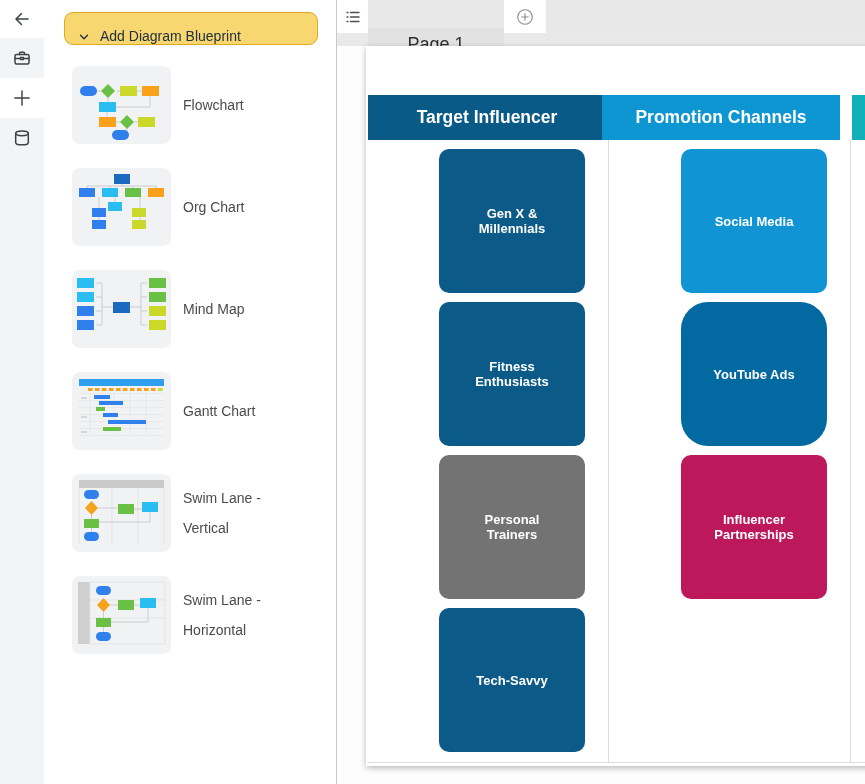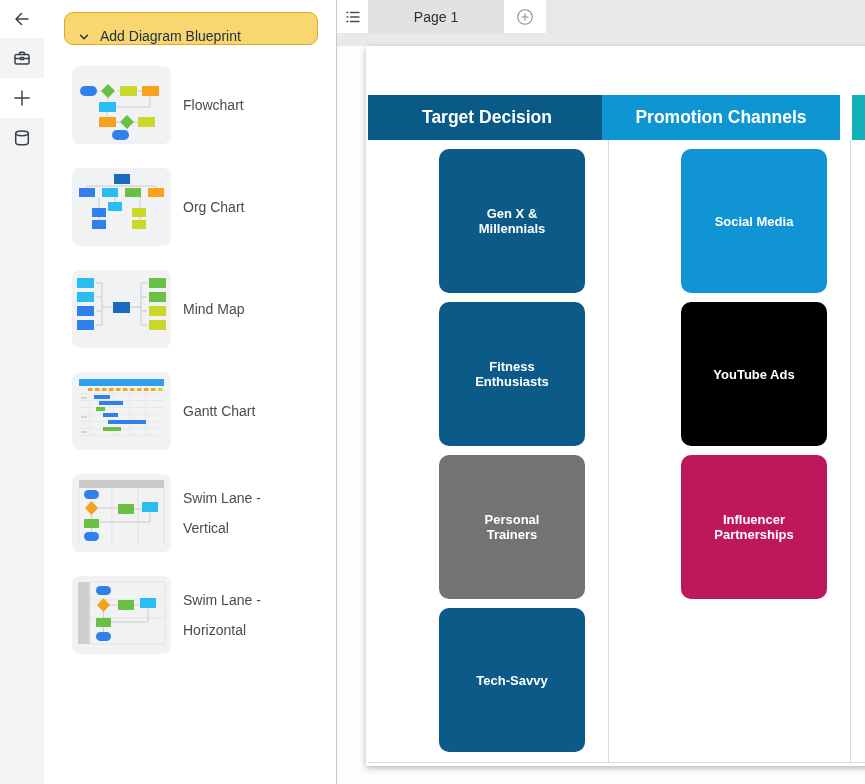--- a/index.html
+++ b/index.html
@@ -51,21 +51,21 @@
   .canvas {
     position:absolute; left:337px; top:0; width:528px; height:784px;
     background:#fdfdfd; overflow:hidden;
   }
   .tabbar { height:33px; background:#e8e8e8; display:flex; }
   .tabbar-listbtn {
     width:31px; height:33px; background:#fff; display:flex; align-items:center; justify-content:center; cursor:pointer;
   }
   .tabbar-tab {
     width:136px; height:33px; background:#e2e2e2; display:flex; align-items:center; justify-content:center;
-    font-size:14px; color:#2e2e2e; cursor:pointer;
+    font-size:18px; color:#2e2e2e; cursor:pointer;margin-top:28px;
   }
   .tabbar-plusbtn {
     width:42px; height:33px; background:#fff; display:flex; align-items:center; justify-content:center; cursor:pointer;
   }
   .tab-strip { height:13px; background:#e9e9e9; }
 
   .page {
     position:absolute; left:29px; top:46px; width:512px; height:720px;
     background:#fff; box-shadow:0 2px 6px rgba(0,0,0,0.28);
   }
@@ -256,31 +256,31 @@
       <svg width="18" height="18" viewBox="0 0 18 18">
         <circle cx="9" cy="9" r="7.3" fill="none" stroke="#8b8b8b" stroke-width="1.1"></circle>
         <path d="M9 5.8 V12.2 M5.8 9 H12.2" fill="none" stroke="#8b8b8b" stroke-width="1.1" stroke-linecap="round"></path>
       </svg>
     </div>
   </div>
   <div class="tab-strip"></div>
 
   <div class="page">
     <div>
-        <div class="lane-header" style="left: 2px; width: 238px; background: rgb(10, 90, 135);">Target Decision</div>
+        <div class="lane-header" style="left: 2px; width: 238px; background: rgb(10, 90, 135);">Target Influencer</div>
         <div class="lane-box" style="left: 48px; top: 103px; background: rgb(11, 90, 136);"><span>Gen X &amp;
 Millennials</span></div>
         <div class="lane-box" style="left: 48px; top: 256px; background: rgb(11, 90, 136);"><span>Fitness
 Enthusiasts</span></div>
         <div class="lane-box" style="left: 48px; top: 409px; background: #737373;"><span>Personal
 Trainers</span></div>
         <div class="lane-box" style="left: 48px; top: 562px; background: rgb(11, 90, 136);"><span>Tech-Savvy</span></div>
         <div class="lane-header" style="left: 236px; width: 238px; background: rgb(14, 150, 210);">Promotion Channels</div>
         <div class="lane-box" style="left: 290px; top: 103px; background: rgb(17, 148, 212);"><span>Social Media</span></div>
-        <div class="lane-box" style="left: 290px; top: 256px; background: #000000;"><span>YouTube Ads</span></div>
+        <div class="lane-box" style="left: 290px; top: 256px; background: #0369a1; border-radius: 27px;"><span>YouTube Ads</span></div>
         <div class="lane-box" style="left: 290px; top: 409px; background: #be185d;"><span>Influencer
 Partnerships</span></div>
         <div class="lane-header" style="left: 486px; width: 238px; background: rgb(18, 176, 184);"></div>
       </div>
     <div class="divider-v" style="left:242px"></div>
     <div class="divider-v" style="left:484px"></div>
     <div class="divider-h"></div>
   </div>
 </div>
 

